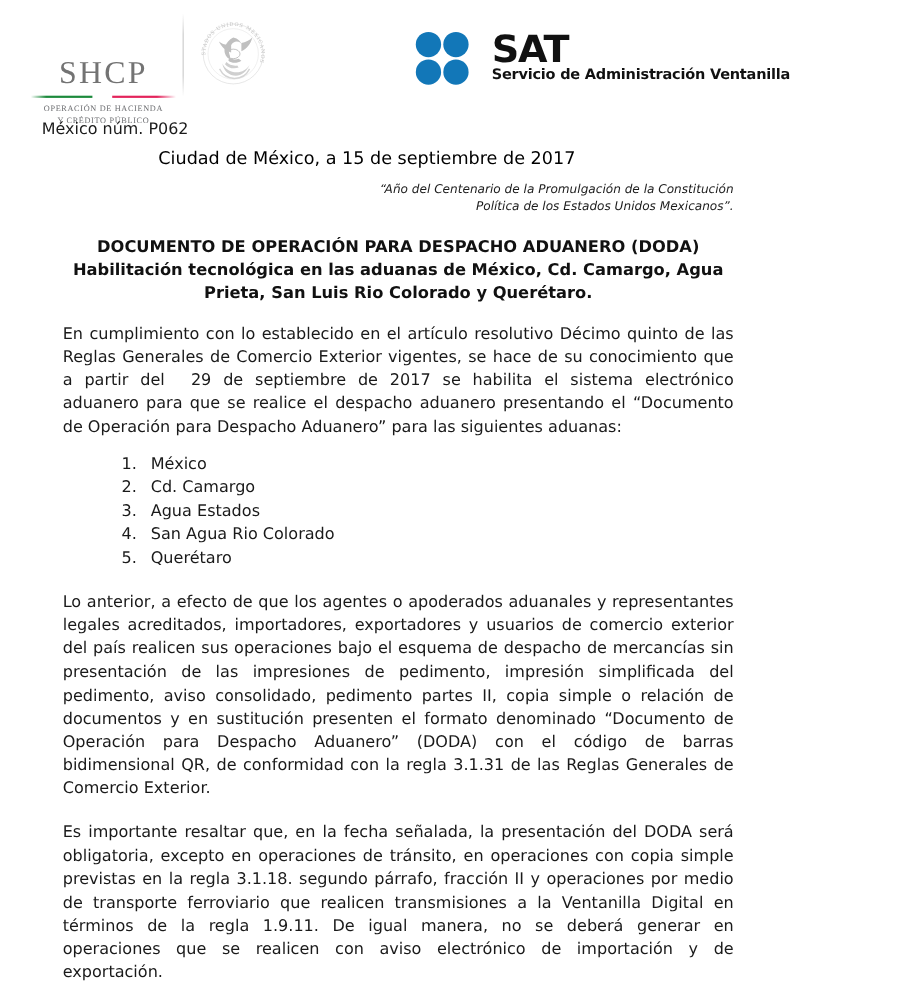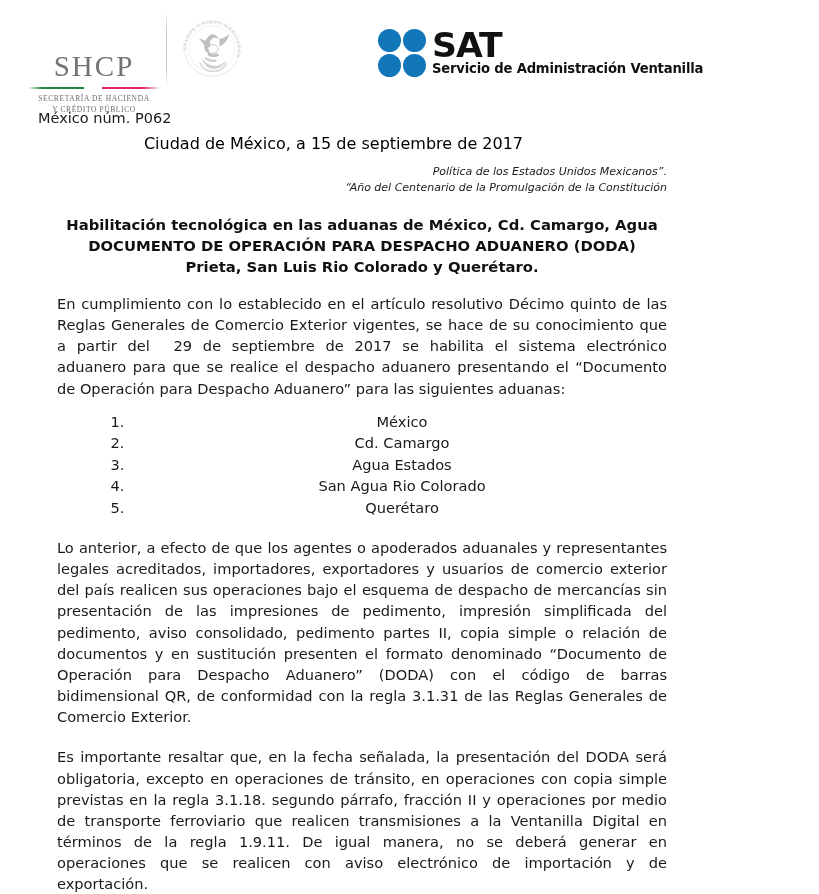--- a/index.html
+++ b/index.html
@@ -82,20 +82,21 @@
     width: 62px;
     height: 62px;
   }
 
   .sat-logo {
     position: absolute;
     left: 378px;
     top: 28px;
     display: flex;
     align-items: center;
+    gap: 15px;
   }
   .sat-dots {
     display: grid;
     grid-template-columns: 23px 23px;
     grid-template-rows: 23px 23px;
     gap: 2px;
     margin-top: 1px;
   }
   .sat-dots i {
     display: block;
@@ -192,38 +193,37 @@
 
   ol.aduanas {
     margin: 12px 0 0 0;
     padding: 0 0 0 72px;
     font-size: 14.6px;
     line-height: 1.47;
     color: #1a1a1a;
   }
   ol.aduanas li {
     padding-left: 8px;
-    text-align: center;
   }
   b.strong { font-weight: normal; margin-left: 13px; }
 </style>
 </head>
 <body>
 
 <div class="header">
 
   <div class="shcp-logo">
     <div class="shcp-word">SHCP</div>
     <div class="shcp-rule">
       <span class="green"></span>
       <span class="gap"></span>
       <span class="red"></span>
     </div>
     <div class="shcp-sub">
-      <div>SECRETARÍA DE HACIENDA</div>
+      <div>OPERACIÓN DE HACIENDA</div>
       <div>Y CRÉDITO PÚBLICO</div>
     </div>
   </div>
 
   <div class="logo-divider"></div>
 
   <div class="eagle-seal">
     <svg viewBox="0 0 100 100" width="62" height="62" aria-hidden="true">
       <defs>
         <path id="sealcircle" d="M 50,50 m -41,0 a 41,41 0 1,1 82,0 a 41,41 0 1,1 -82,0"></path>
@@ -261,28 +261,28 @@
       <div class="sat-word">SAT</div>
       <div class="sat-sub">Servicio de Administración Ventanilla</div>
     </div>
   </div>
 </div>
 
 <div class="meta">
   <div class="boletin">México núm. P062</div>
   <div class="dateline">Ciudad de México, a 15 de septiembre de 2017</div>
   <div class="quote">
+    <div>“Año del Centenario de la Promulgación de la Constitución</div>
     <div>Política de los Estados Unidos Mexicanos”.</div>
-    <div>“Año del Centenario de la Promulgación de la Constitución</div>
   </div>
 </div>
 
 <div class="doc-title">
+  <div>DOCUMENTO DE OPERACIÓN PARA DESPACHO ADUANERO (DODA)</div>
   <div>Habilitación tecnológica en las aduanas de México, Cd. Camargo, Agua</div>
-  <div>DOCUMENTO DE OPERACIÓN PARA DESPACHO ADUANERO (DODA)</div>
   <div>Prieta, San Luis Rio Colorado y Querétaro.</div>
 </div>
 
 <div class="body-wrap">
 
   <p class="para"><span>En cumplimiento con lo establecido en el artículo resolutivo Décimo quinto de las Reglas Generales de Comercio Exterior vigentes, se hace de su conocimiento que a partir del </span><b class="strong">29 de septiembre de 2017</b><span> se habilita el sistema electrónico aduanero para que se realice el despacho aduanero presentando el “Documento de Operación para Despacho Aduanero” para las siguientes aduanas:</span></p>
 
   <ol class="aduanas">
     <li>México</li>
     <li>Cd. Camargo</li>

